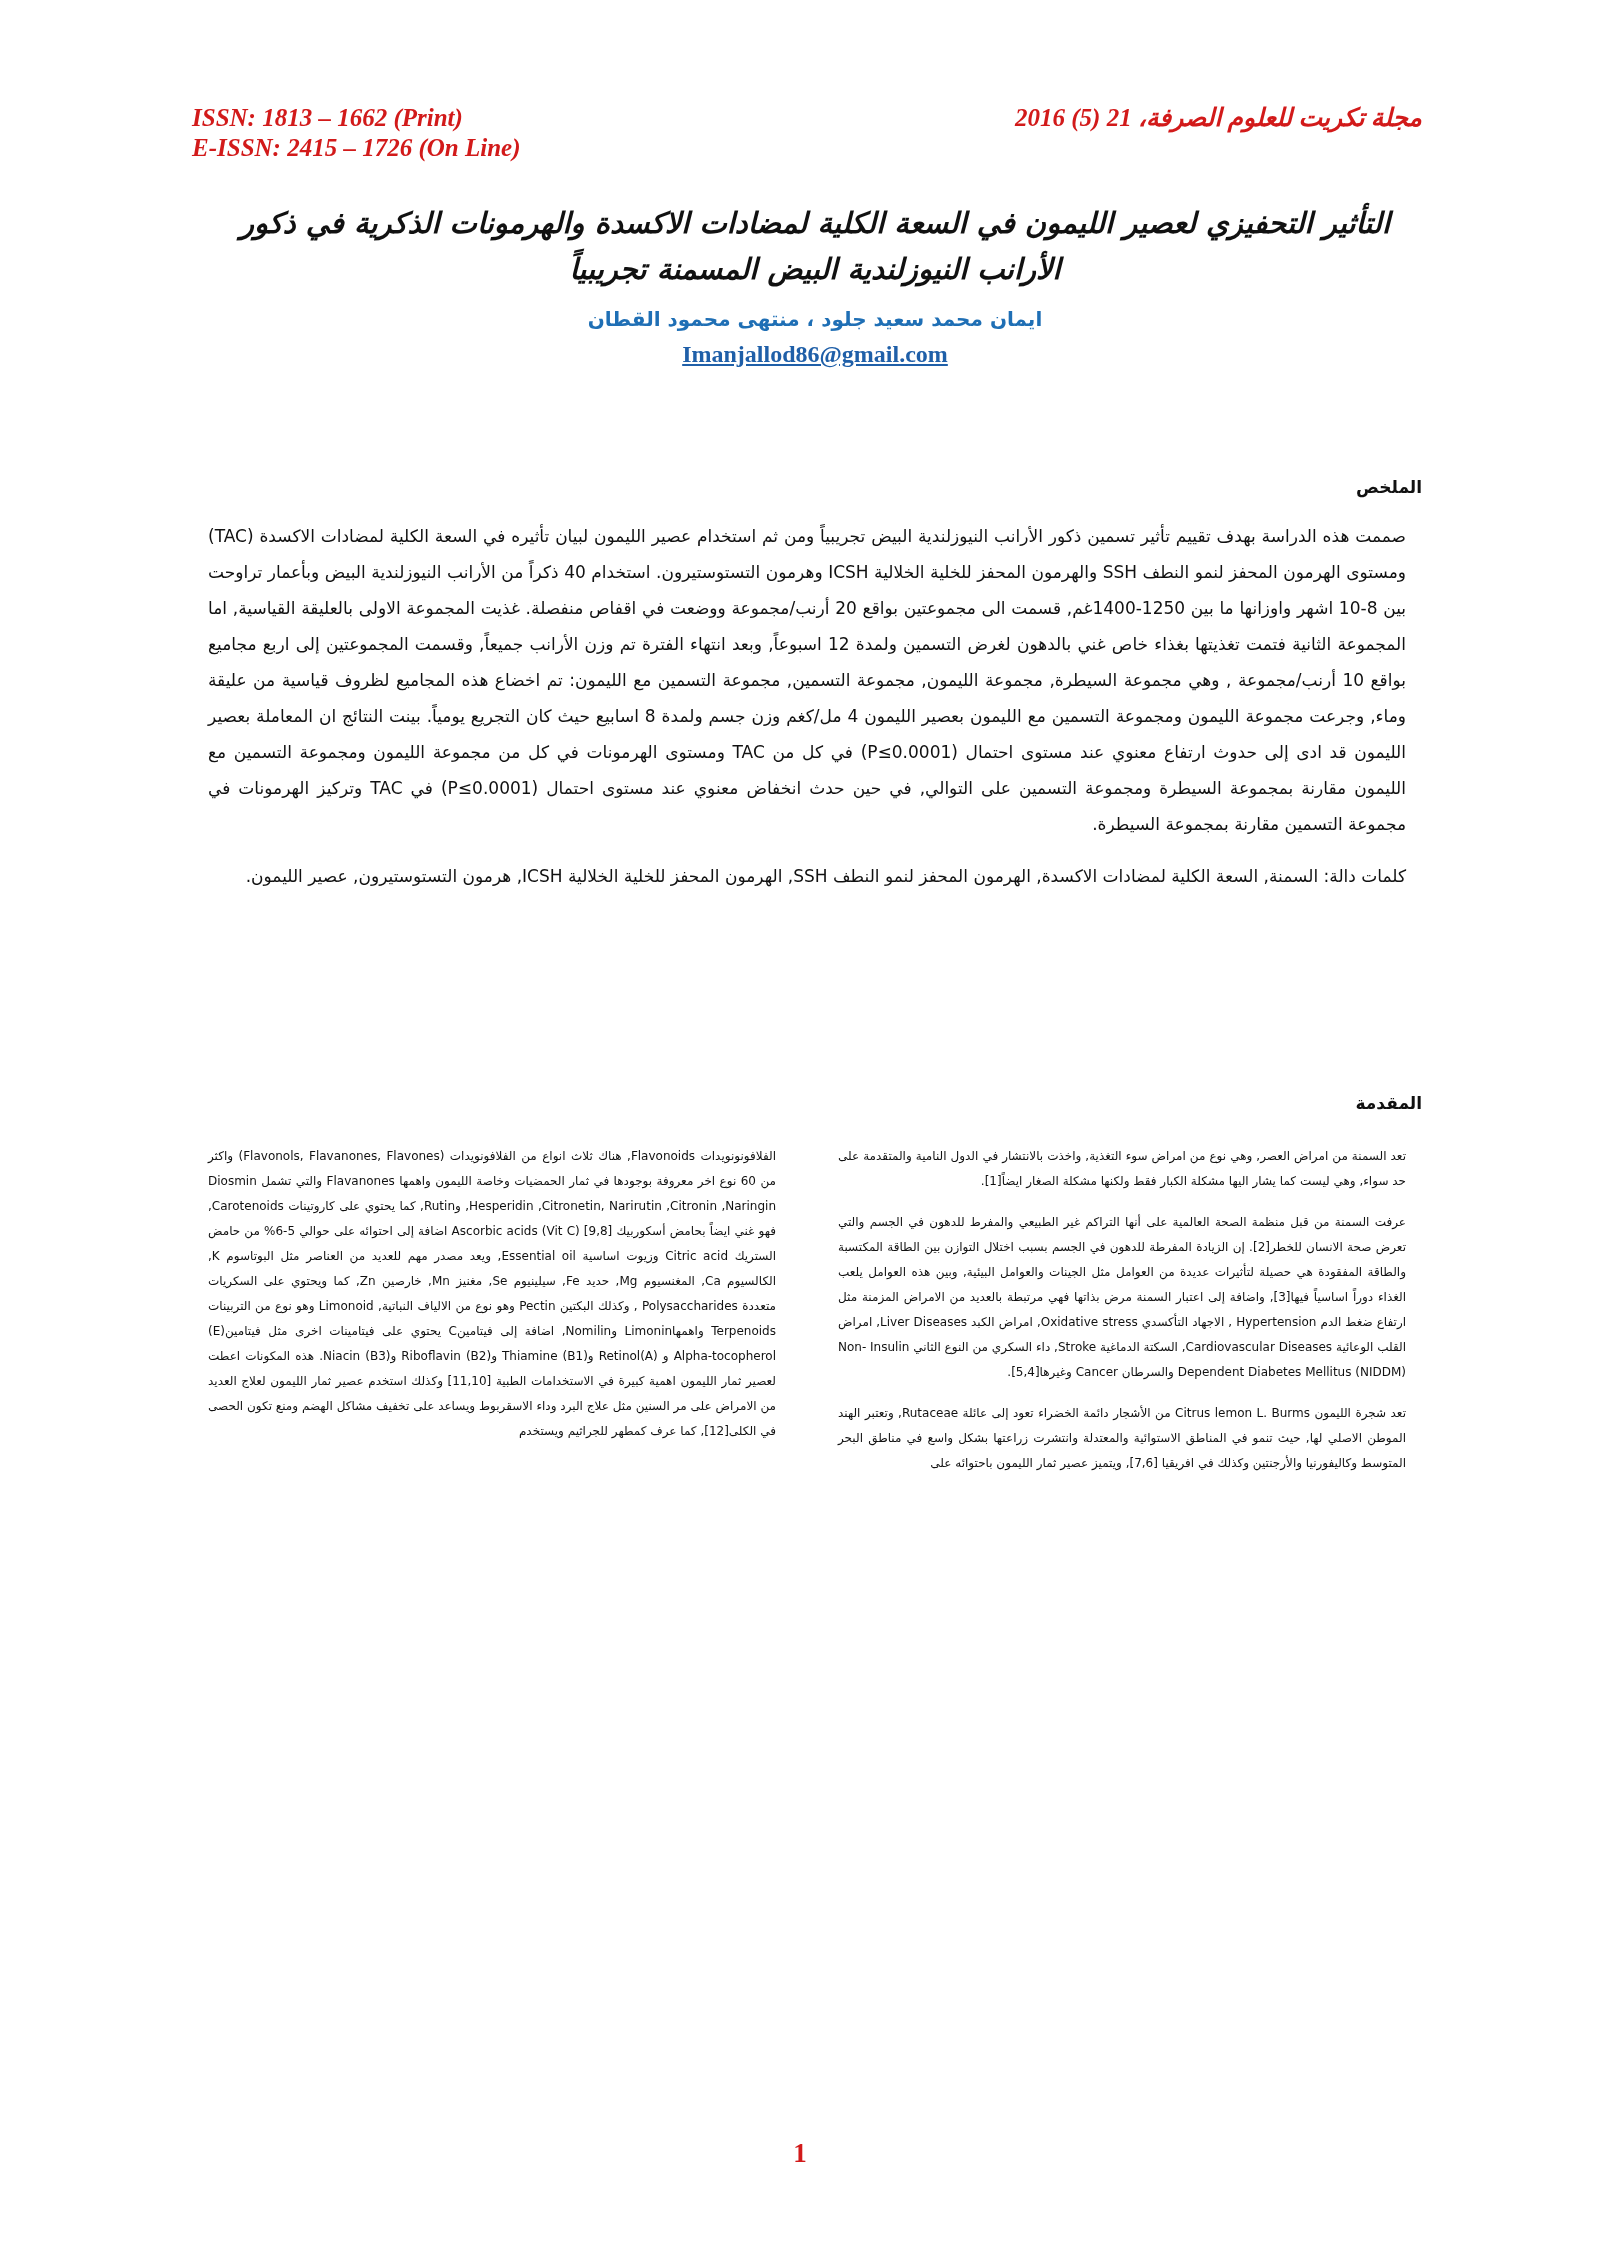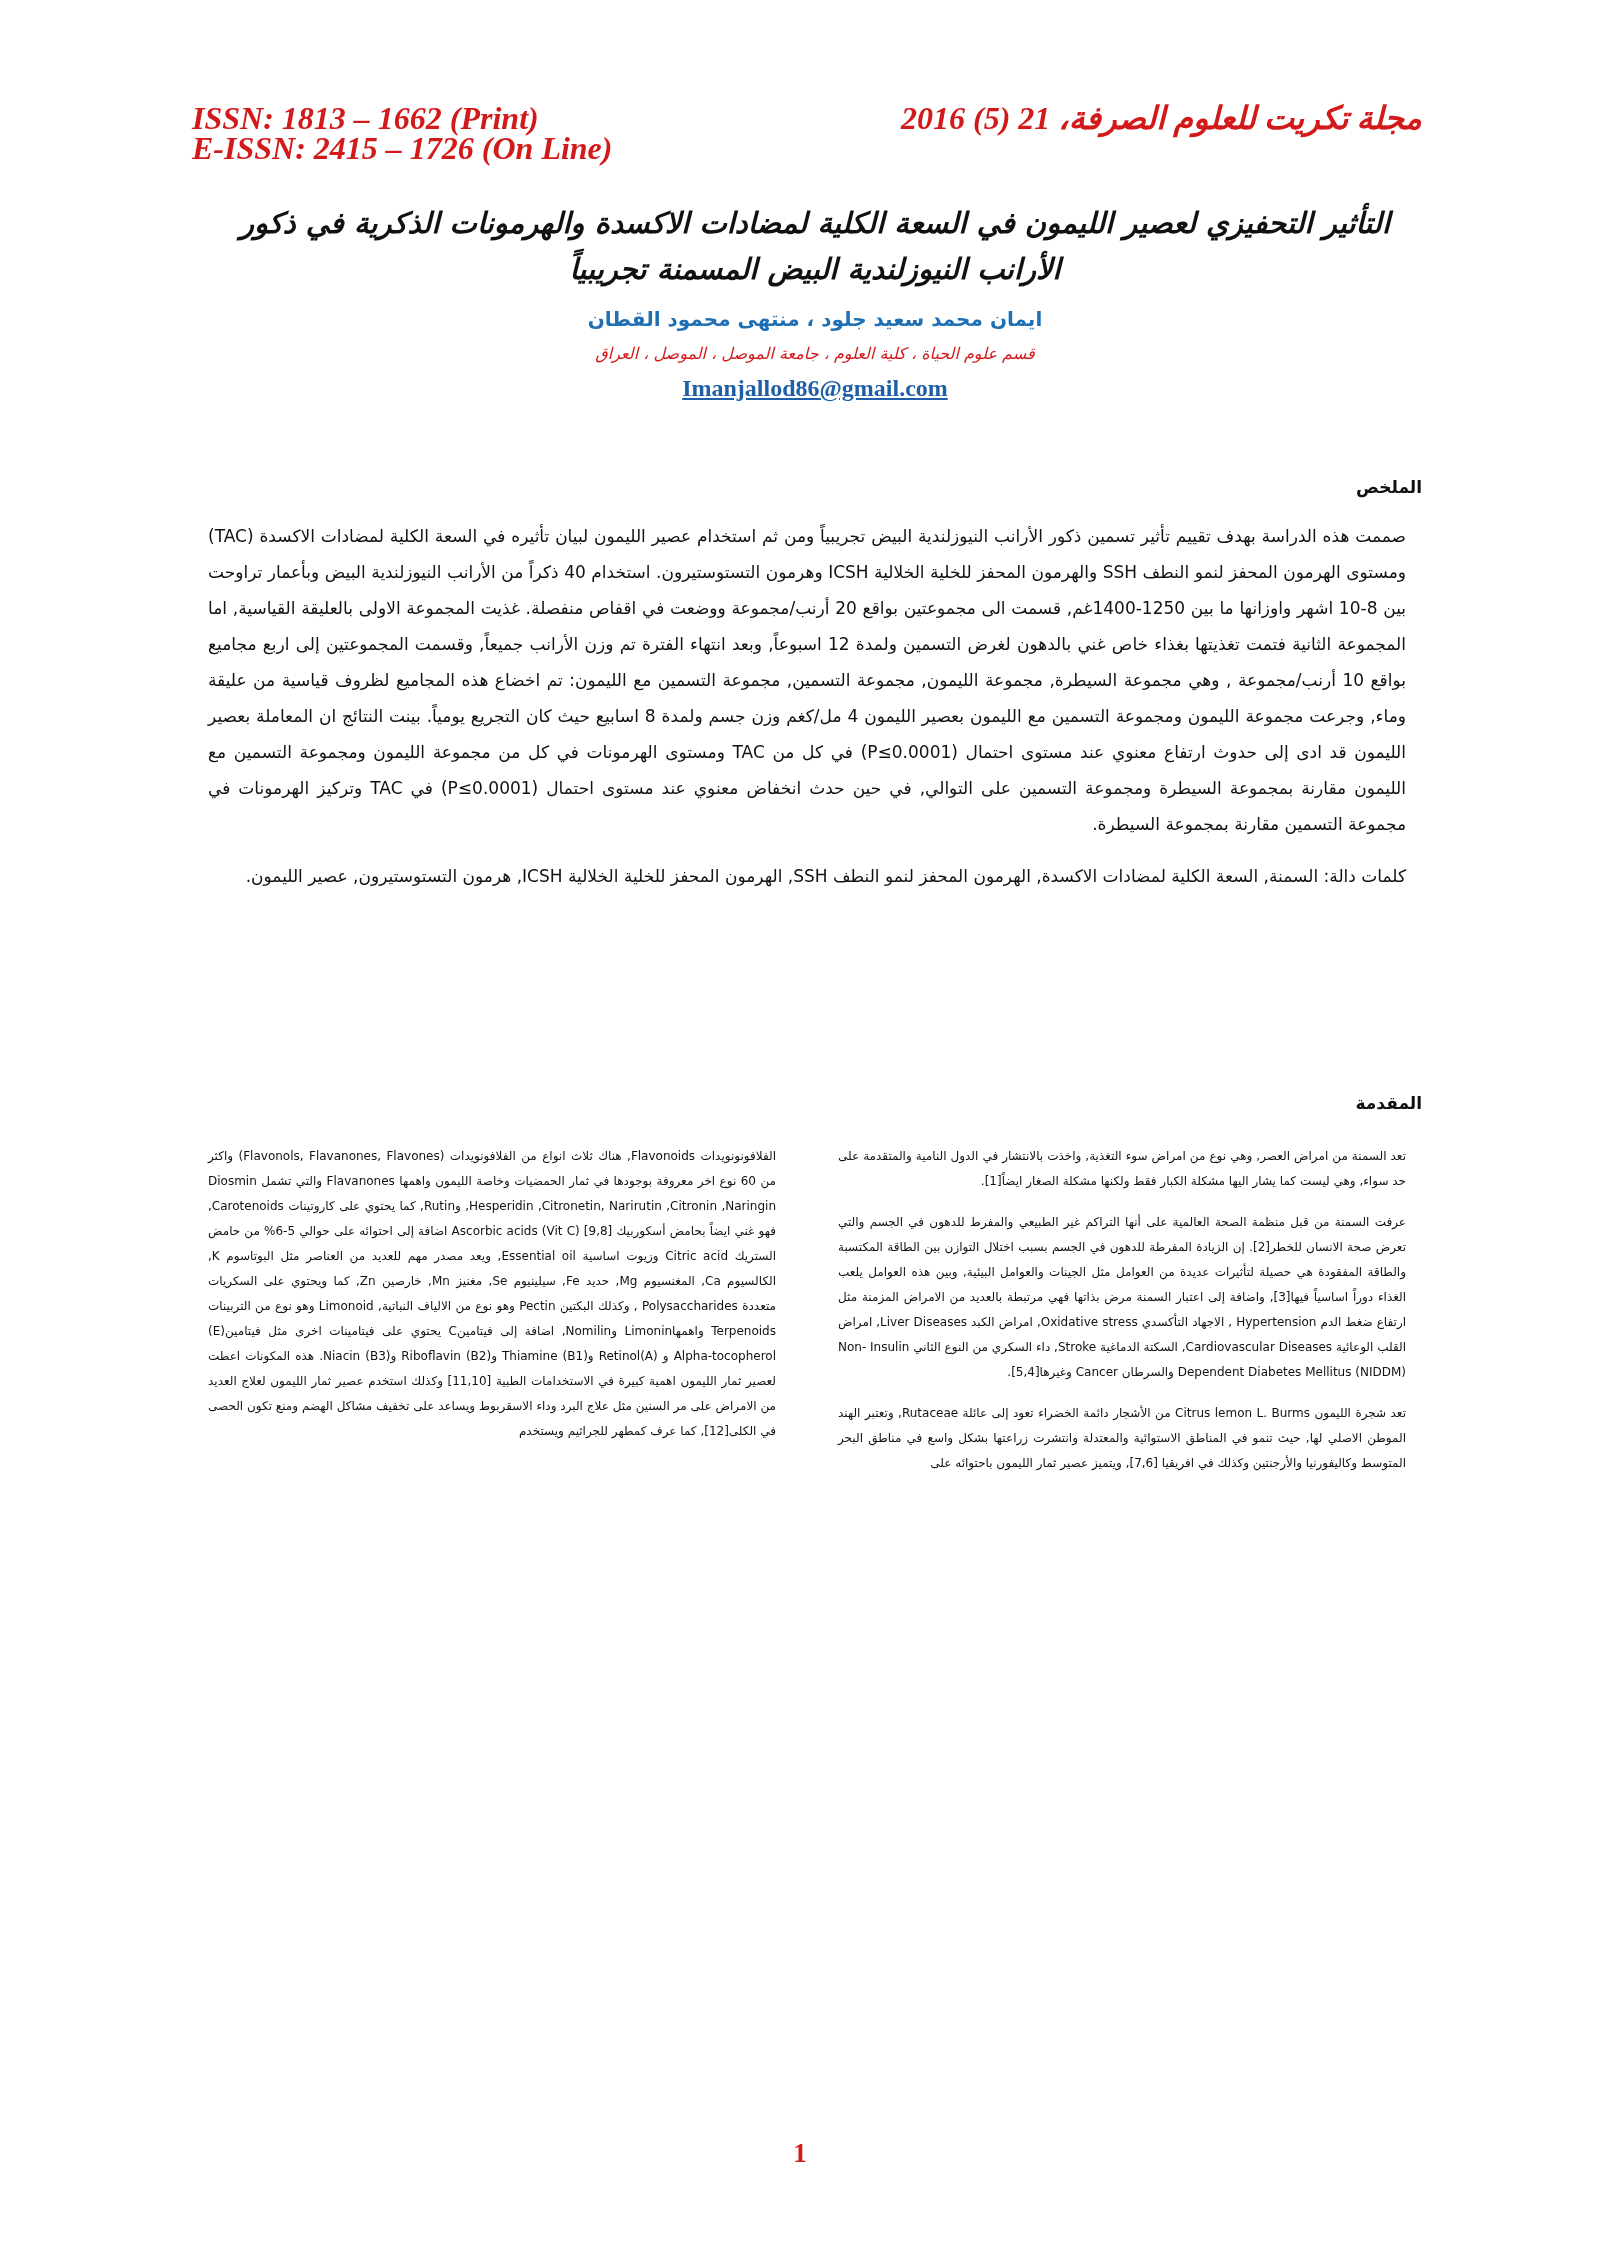--- a/index.html
+++ b/index.html
@@ -1,20 +1,20 @@
 <!DOCTYPE html>
 <html lang="ar"><head>
   <meta charset="utf-8">
   <style>
     html, body { margin: 0; padding: 0; background: #ffffff; }
     body {
       width: 1600px; height: 2263px; position: relative; overflow: hidden;
       font-family: "DejaVu Sans", sans-serif; color: #111;
     }
-    .hdr { position: absolute; font-family: "Liberation Serif", serif; font-weight: bold; font-style: italic; color: #d21a1a; font-size: 32px; line-height: 30px; }
+    .hdr { position: absolute; font-family: "Liberation Serif", serif; font-weight: bold; font-style: italic; color: #d21a1a; font-size: 25px; line-height: 30px; }
     .hdr-left { left: 192px; top: 103px; direction: ltr; text-align: left; }
     .hdr-right { right: 178px; top: 103px; direction: rtl; text-align: right; }
     .title-block { position: absolute; left: 200px; right: 170px; top: 200px; direction: rtl; text-align: center; }
     .title { font-family: "DejaVu Sans", sans-serif; font-weight: bold; font-size: 29px; line-height: 46px; color: #111; margin: 0; font-style: italic; }
     .authors { margin-top: 12px; font-family: "DejaVu Sans", sans-serif; font-weight: bold; font-size: 20px; line-height: 30px; color: #1f6fb5; }
     .affil { margin-top: 6px; font-family: "DejaVu Sans", sans-serif; font-style: italic; font-size: 16px; line-height: 28px; color: #d21a1a; }
     .email { margin-top: 4px; font-family: "Liberation Serif", serif; font-weight: bold; font-size: 24px; line-height: 32px; color: #1f5fa8; text-decoration: underline; direction: ltr; display: inline-block; }
     .abstract { position: absolute; left: 192px; right: 178px; top: 472px; direction: rtl; text-align: justify; }
     .sec-head { font-family: "DejaVu Sans", sans-serif; font-weight: bold; font-size: 17px; line-height: 30px; margin: 0 0 6px 0; }
     .para { font-family: "DejaVu Sans", sans-serif; font-size: 17px; line-height: 36px; margin: 16px; text-align: justify; text-align-last: right; }
@@ -35,21 +35,20 @@
   <div>E-ISSN: 2415 – 1726 (On Line)</div>
 </div>
 <div class="hdr hdr-right">مجلة تكريت للعلوم الصرفة، 21 (5) 2016</div>
 
 <div class="title-block">
   <h1 class="title">
     <span>التأثير التحفيزي لعصير الليمون في السعة الكلية لمضادات الاكسدة والهرمونات الذكرية في ذكور</span><br>
     <span>الأرانب النيوزلندية البيض المسمنة تجريبياً</span>
   </h1>
   <div class="authors">ايمان محمد سعيد جلود ، منتهى محمود  القطان</div>
-  <div class="affil">قسم علوم الحياة ، كلية العلوم ، جامعة الموصل ، الموصل ، العراق</div>
   <a class="email" title="Imanjallod86@gmail.com">Imanjallod86@gmail.com</a>
 </div>
 
 <div class="abstract">
   <h2 class="sec-head">الملخص</h2>
   <p class="para">صممت هذه الدراسة بهدف تقييم تأثير تسمين ذكور الأرانب النيوزلندية البيض تجريبياً ومن ثم استخدام عصير الليمون لبيان تأثيره في السعة الكلية لمضادات الاكسدة (TAC) ومستوى الهرمون المحفز لنمو النطف SSH والهرمون المحفز للخلية الخلالية ICSH وهرمون التستوستيرون. استخدام 40 ذكراً من الأرانب النيوزلندية البيض وبأعمار تراوحت بين 8-10 اشهر واوزانها ما بين 1250-1400غم, قسمت الى مجموعتين بواقع 20 أرنب/مجموعة ووضعت في اقفاص منفصلة. غذيت المجموعة الاولى بالعليقة القياسية, اما المجموعة الثانية فتمت تغذيتها بغذاء خاص غني بالدهون لغرض التسمين ولمدة 12 اسبوعاً, وبعد انتهاء الفترة تم وزن الأرانب جميعاً, وقسمت المجموعتين إلى اربع مجاميع بواقع 10 أرنب/مجموعة , وهي مجموعة السيطرة, مجموعة الليمون, مجموعة التسمين, مجموعة التسمين مع الليمون: تم اخضاع هذه المجاميع لظروف قياسية من عليقة وماء, وجرعت مجموعة الليمون ومجموعة التسمين مع الليمون بعصير  الليمون 4 مل/كغم وزن جسم ولمدة 8 اسابيع حيث كان التجريع يومياً. بينت النتائج ان المعاملة بعصير  الليمون قد ادى إلى حدوث ارتفاع معنوي عند مستوى احتمال (P≤0.0001) في كل من TAC ومستوى الهرمونات في كل من مجموعة الليمون ومجموعة التسمين مع الليمون مقارنة بمجموعة السيطرة ومجموعة التسمين على التوالي, في حين حدث انخفاض معنوي عند مستوى احتمال (P≤0.0001)  في TAC وتركيز الهرمونات في مجموعة التسمين مقارنة بمجموعة السيطرة.</p>
   <p class="para kw">كلمات دالة: السمنة, السعة الكلية لمضادات الاكسدة, الهرمون المحفز لنمو النطف SSH, الهرمون المحفز للخلية الخلالية   ICSH, هرمون التستوستيرون, عصير الليمون.</p>
 </div>
 
 <h2 class="sec-head intro-head">المقدمة</h2>

